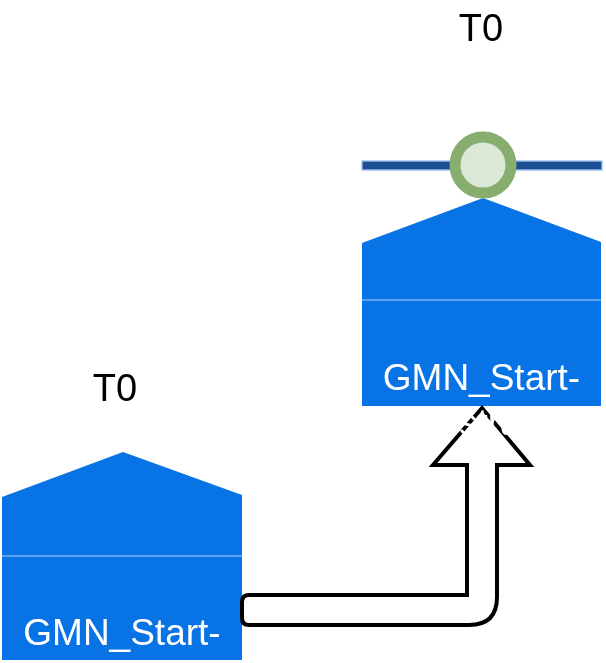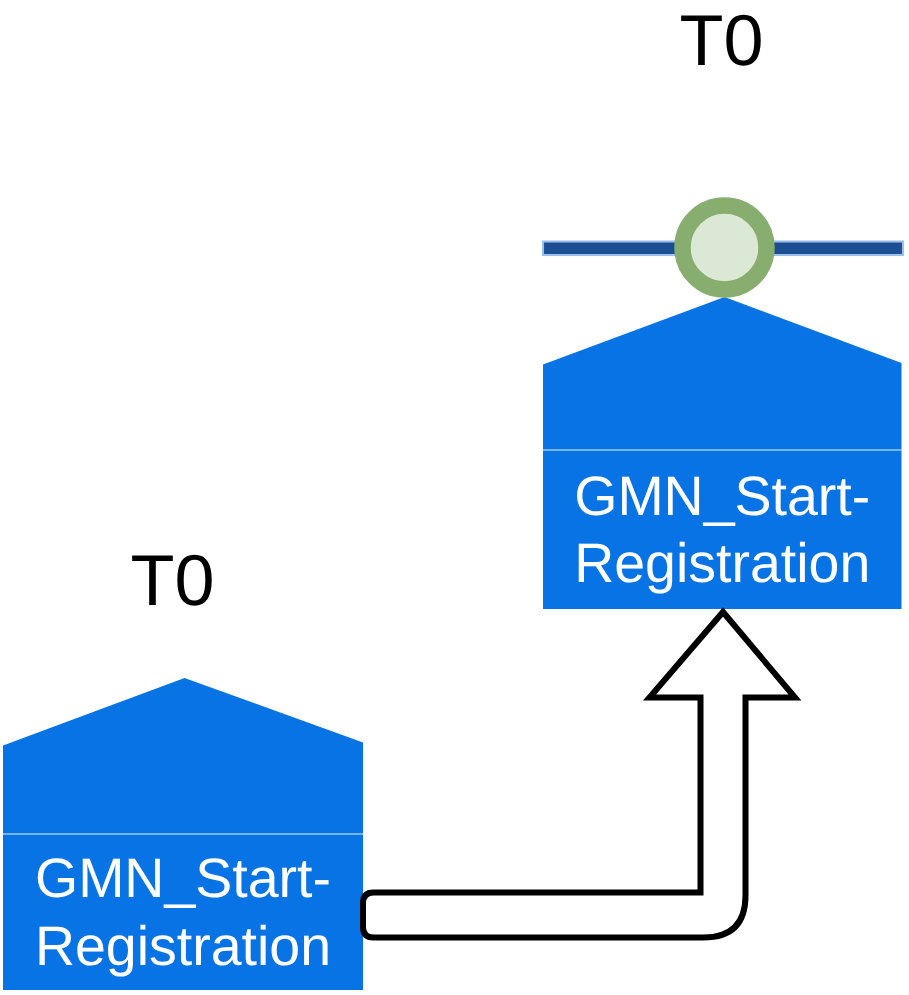--- a/index.html
+++ b/index.html
@@ -30,35 +30,35 @@
     stroke: var(--arrow-outline, #000000);
     stroke-width: 4;
     stroke-linejoin: miter;
   }
 
   .block-label {
     position: absolute;
     display: flex;
     align-items: center;
     justify-content: center;
-    text-align: center;
     white-space: pre-line;
     color: var(--label-text, #ffffff);
     font-size: 37px;
     line-height: 45px;
+    margin-top: 47px;
   }
   .block-label-top    { left: 362px; top: 300px; width: 239px; height: 106px; }
   .block-label-bottom { left: 2px;   top: 556px; width: 240px; height: 104px; }
 
   .t0-label {
     position: absolute;
     width: 110px;
     text-align: center;
     color: var(--t0-text, #000000);
-    font-size: 48px;
+    font-size: 38px;
     line-height: 40px;
   }
   .t0-top    { left: 426px; top: 8px;   }
   .t0-bottom { left: 60px;  top: 368px; }
 </style>
 </head>
 <body>
 
 <div class="canvas">
 

